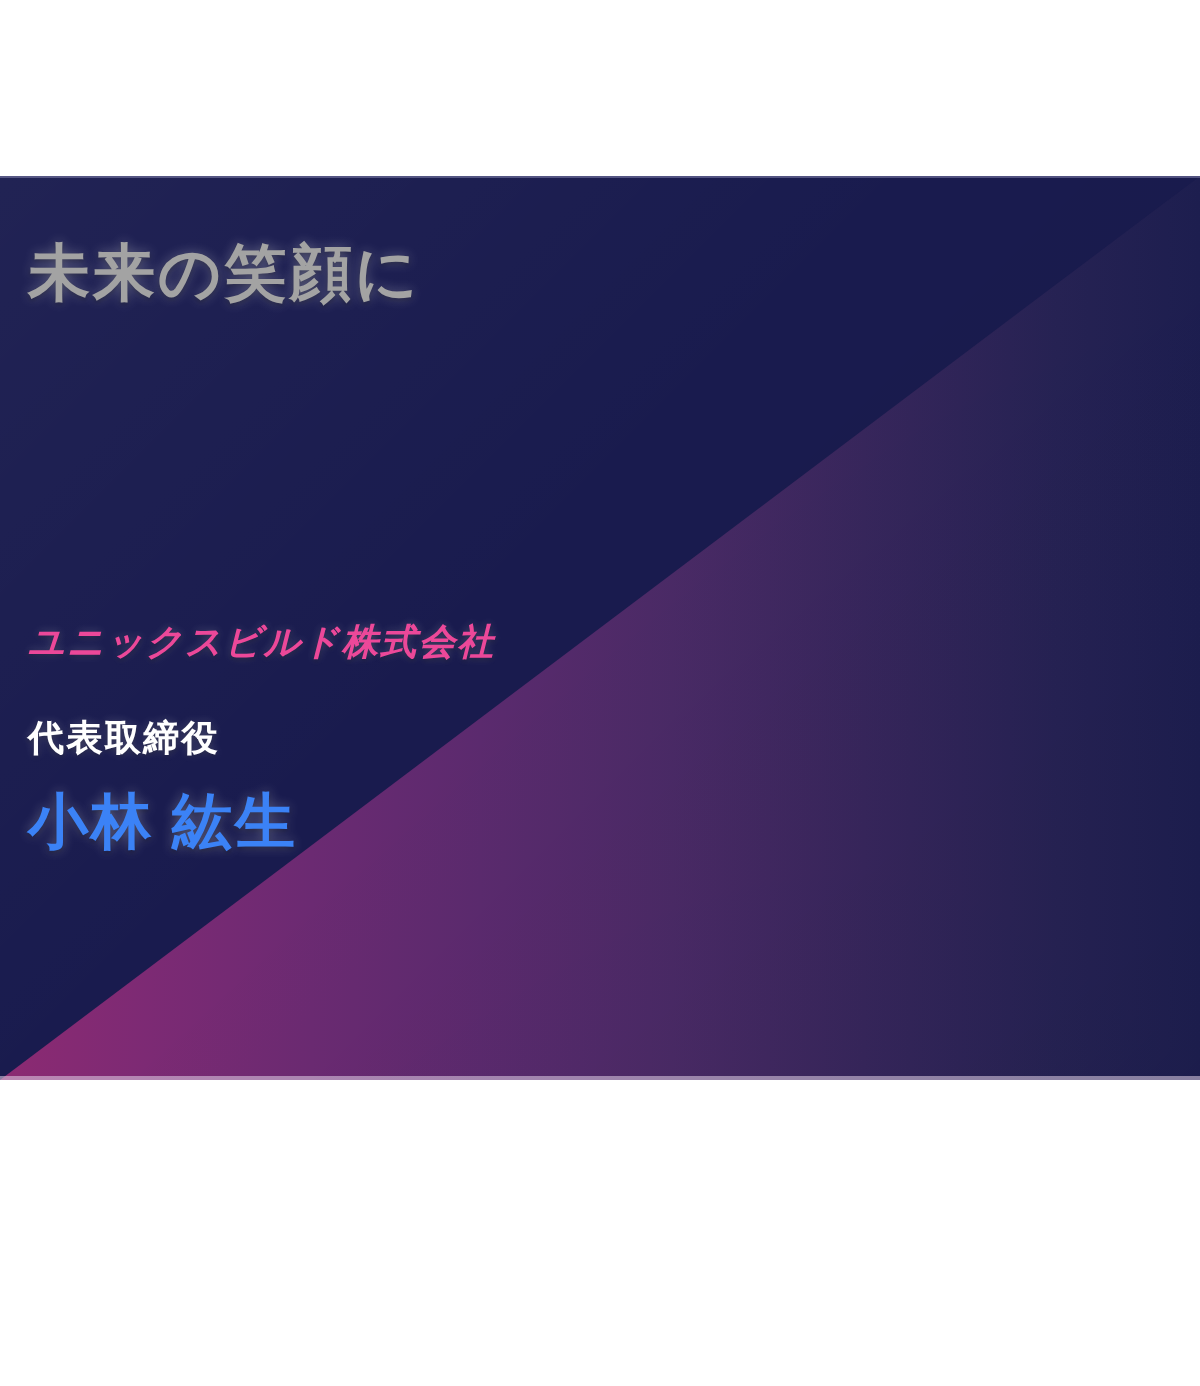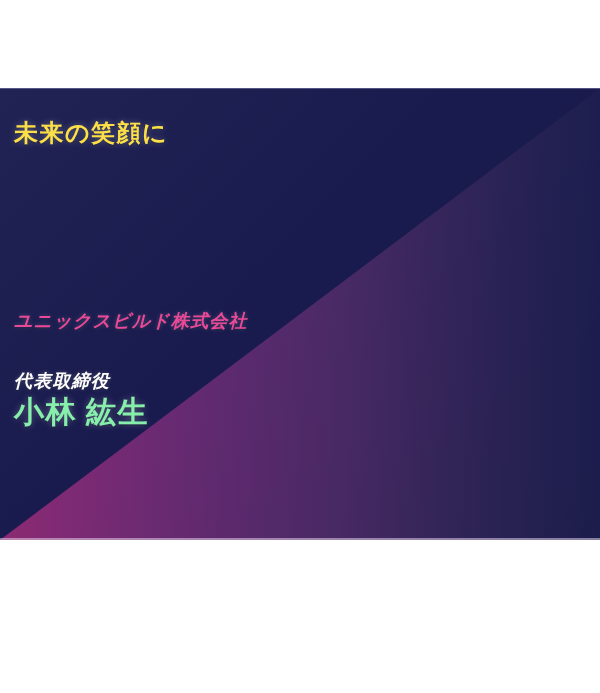--- a/index.html
+++ b/index.html
@@ -91,24 +91,24 @@
     left: 0;
     top: 0;
     width: 600px;
     height: 452px;
     z-index: 5;
   }
 
   .headline {
     position: absolute;
     left: 14px;
-    color: #fde047;
-    font-family: "Liberation Serif", "DejaVu Serif", serif;
-    font-weight: bold;
-    font-size: 24px;
+    color: #a3a3a3;
+    font-family: "Liberation Serif", "DejaVu Serif", serif;
+    font-weight: bold;
+    font-size: 31px;
     letter-spacing: 1.5px;
     line-height: 1;
     text-shadow: 0 0 6px rgba(255,255,255,0.30),
                  0 1px 2px rgba(0,0,0,0.35);
     white-space: nowrap;
   }
   .headline-1 { top: 33px; }
   .headline-2 { top: 108px; }
 
   .org-name {
@@ -123,38 +123,37 @@
     line-height: 1;
     text-shadow: 0 0 4px rgba(255,255,255,0.22),
                  0 1px 2px rgba(0,0,0,0.30);
     white-space: nowrap;
     font-style: italic;
   }
 
   .job-title {
     position: absolute;
     left: 14px;
-    top: 284px;
+    top: 272px;
     color: #ffffff;
     font-family: "Liberation Serif", "DejaVu Serif", serif;
     font-weight: bold;
     font-size: 18px;
     letter-spacing: 1.2px;
     line-height: 1;
     text-shadow: 0 0 4px rgba(255,255,255,0.22),
                  0 1px 2px rgba(0,0,0,0.30);
     white-space: nowrap;
-    font-style: italic;
   }
 
   .person-name {
     position: absolute;
     left: 14px;
     top: 309px;
-    color: #86efac;
+    color: #3b82f6;
     font-family: "Liberation Serif", "DejaVu Serif", serif;
     font-weight: bold;
     font-size: 30px;
     letter-spacing: 1.5px;
     line-height: 1;
     text-shadow: 0 0 6px rgba(255,255,255,0.30),
                  0 1px 2px rgba(0,0,0,0.35);
     white-space: nowrap;
   }
 

